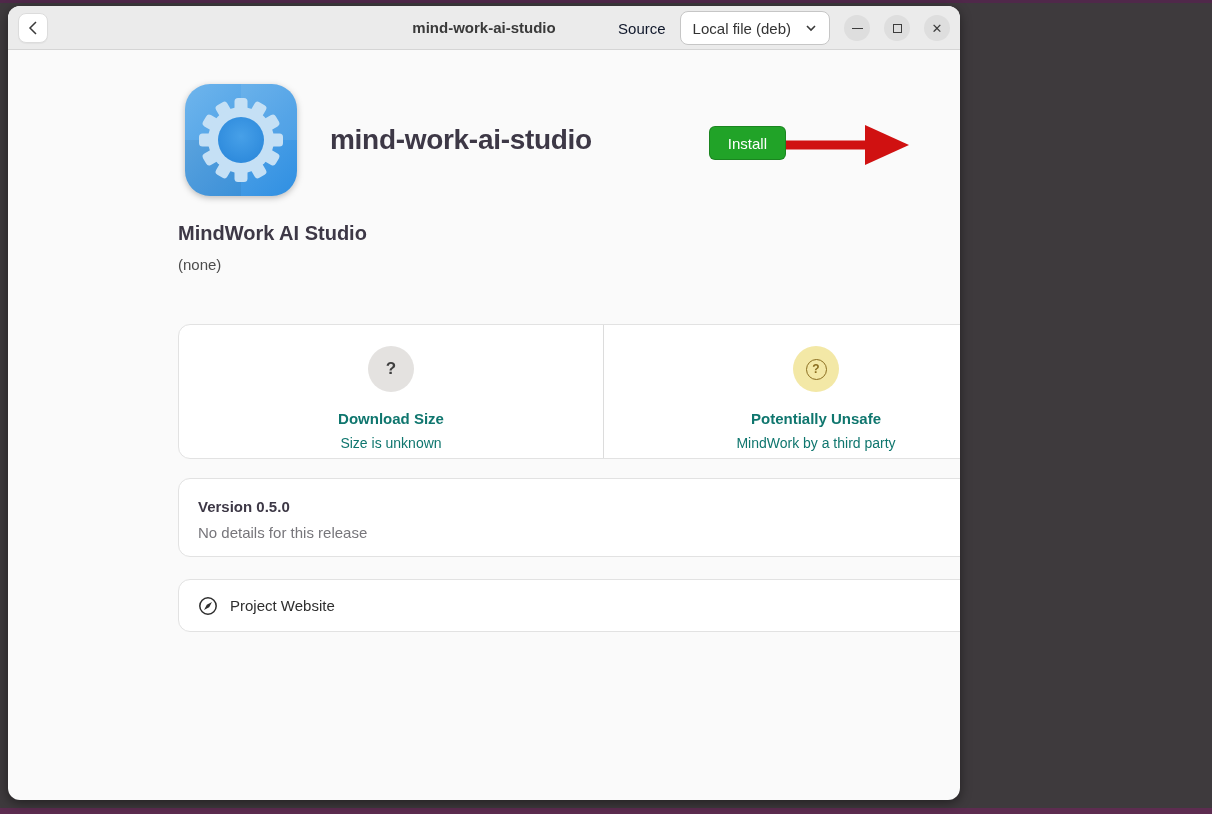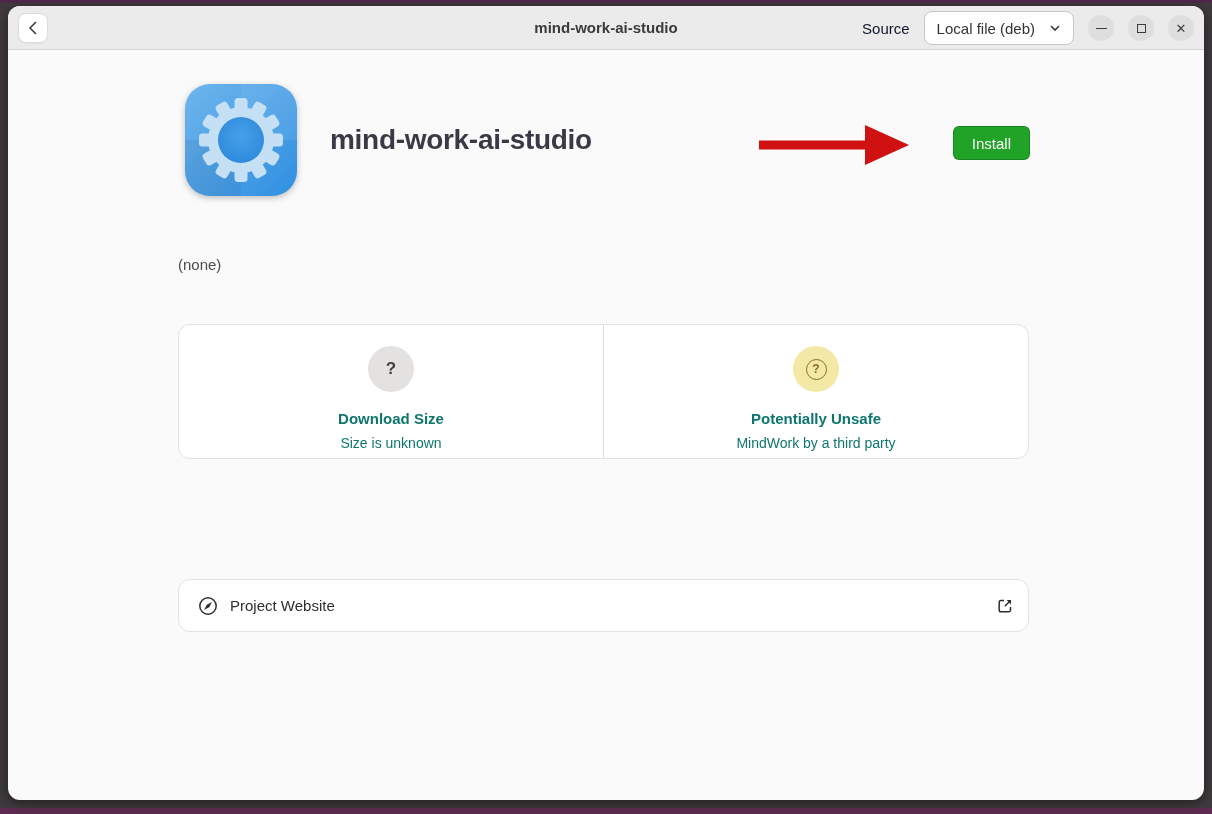--- a/index.html
+++ b/index.html
@@ -3,21 +3,21 @@
 <meta charset="utf-8">
 <style>
   * { margin:0; padding:0; box-sizing:border-box; }
   html,body { width:1212px; height:814px; overflow:hidden; }
   body { font-family:"Liberation Sans", sans-serif; background:#3e3a3d; position:relative; }
 
   .band-top { position:absolute; top:0; left:0; right:0; height:3px; background:#50284a; }
   .band-bottom { position:absolute; bottom:0; left:0; right:0; height:6px; background:#5d2c50; }
 
   .window {
-    position:absolute; left:8px; top:6px; width:1196px; height:794px;
+    position:absolute; left:8px; top:6px; width:952px; height:794px;
     background:#fafafa; border-radius:12px; overflow:hidden;
     box-shadow:0 3px 12px rgba(0,0,0,0.45);
   }
 
   
   .titlebar {
     position:relative; height:44px; background:#ebebeb;
     border-bottom:1px solid #d5d5d5;
     display:flex; align-items:center;
   }
@@ -182,40 +182,45 @@
 
     <h1 class="app-title">mind-work-ai-studio</h1>
 
     <svg class="annot-arrow" width="160" height="40" viewBox="0 0 160 40">
       <rect x="6" y="15.5" width="110" height="9" fill="#d01111"></rect>
       <polygon points="112,0 112,40 156,20" fill="#d01111"></polygon>
     </svg>
 
     <button class="install-btn">Install</button>
 
+    <h2 class="dev-name">MindWork AI Studio</h2>
     <div class="license">(none)</div>
 
     <section class="tiles">
       <div class="tile">
         <div class="tile-circle grey">
           <span>?</span>
         </div>
         <div class="tile-title">Download Size</div>
         <div class="tile-sub">Size is unknown</div>
       </div>
       <div class="tile-divider"></div>
       <div class="tile">
         <div class="tile-circle yellow">
           <span class="ring">?</span>
         </div>
         <div class="tile-title">Potentially Unsafe</div>
         <div class="tile-sub">MindWork by a third party</div>
       </div>
     </section>
 
+    <section class="card version-card">
+      <div class="v-title">Version 0.5.0</div>
+      <div class="v-sub">No details for this release</div>
+    </section>
 
     <section class="card website-card">
       <svg width="20" height="20" viewBox="0 0 20 20">
         <circle cx="10" cy="10" r="8.2" fill="none" stroke="#2e2e2e" stroke-width="1.5"></circle>
         <path d="M14 6 L11.2 11.2 L6 14 L8.8 8.8 Z" fill="#2e2e2e"></path>
       </svg>
       <span class="ws-label">Project Website</span>
       <span class="ws-spacer"></span>
       <svg width="18" height="18" viewBox="0 0 18 18">
         <path d="M8 3.5 H5 A1.8 1.8 0 0 0 3.2 5.3 V13 A1.8 1.8 0 0 0 5 14.8 H12.7 A1.8 1.8 0 0 0 14.5 13 V10" fill="none" stroke="#2e2e2e" stroke-width="1.5"></path>

